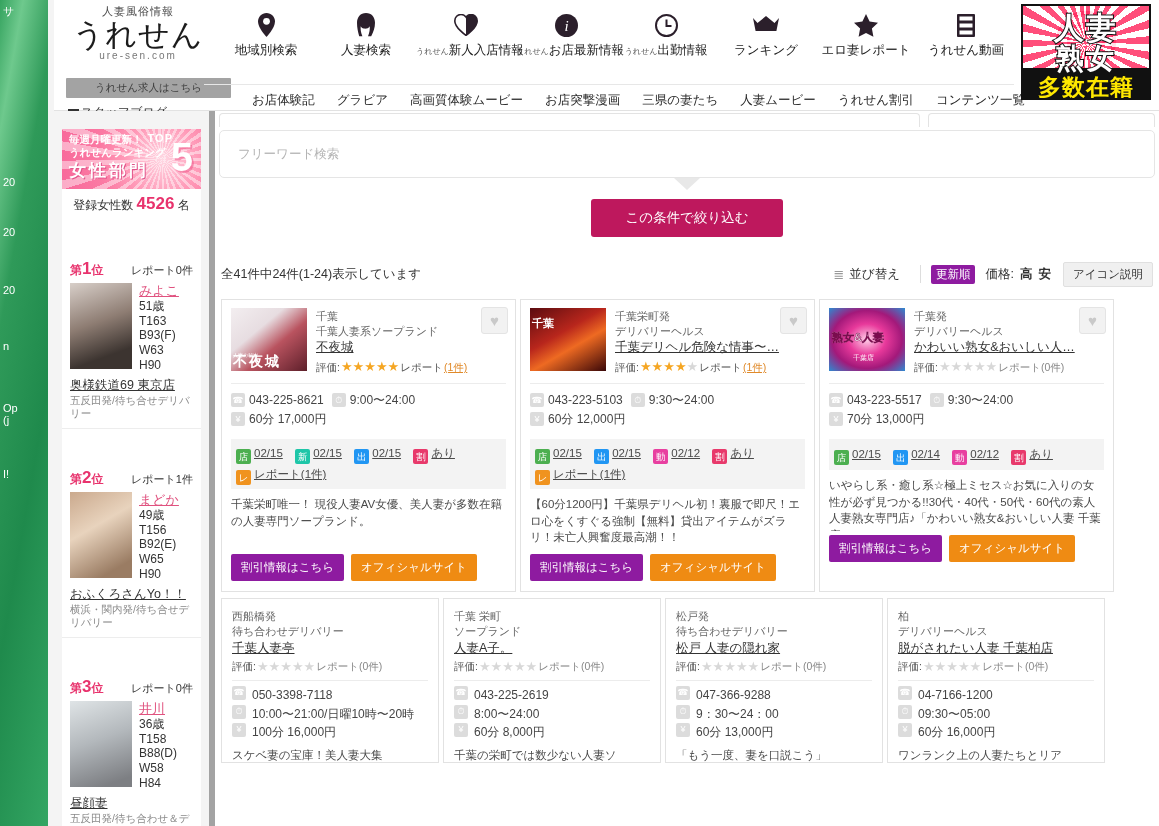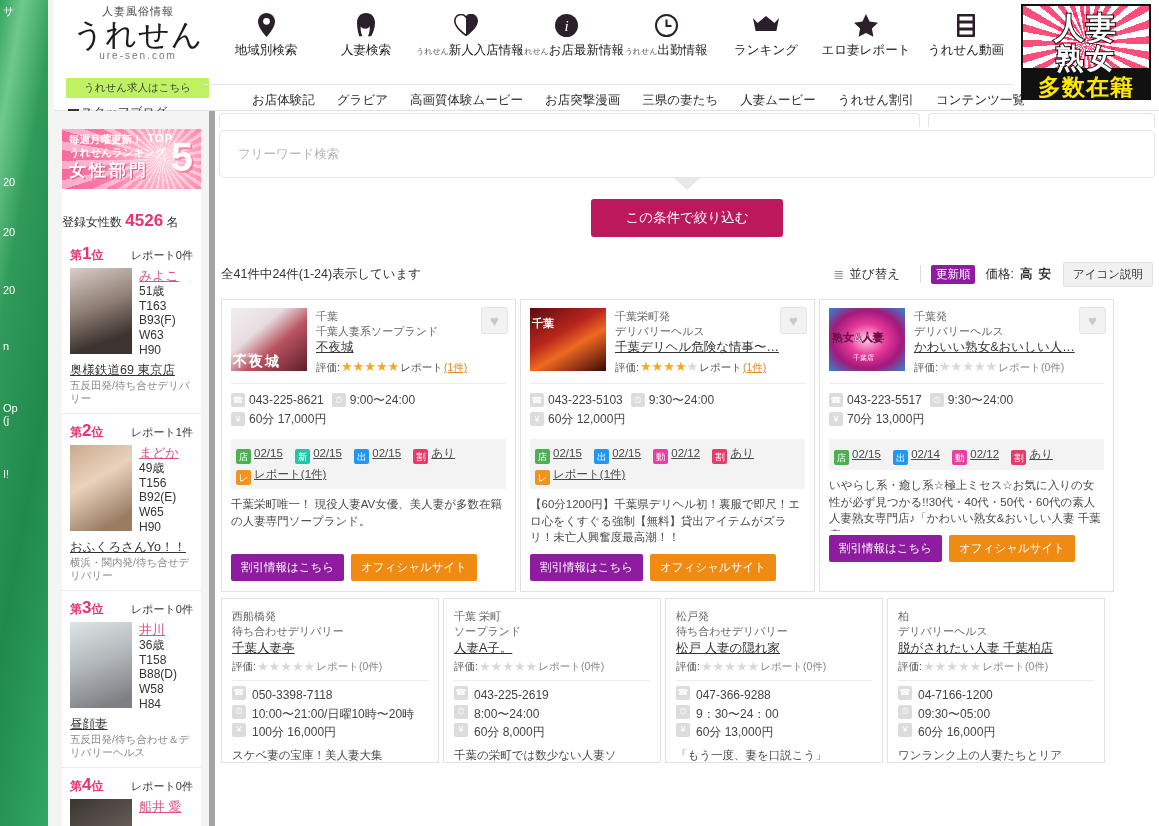--- a/index.html
+++ b/index.html
@@ -30,22 +30,22 @@
     background:#fff; z-index: 5; overflow:hidden;
   }
 
   
   #hdr { position:relative; height:111px; background:#fff; border-bottom:1px solid #e2e2e2; }
   #logo { position:absolute; left:10px; top:4px; width:148px; text-align:center; }
   #logo .sub { font-size:11px; color:#4a4a4a; letter-spacing:1px; }
   #logo .main { font-size:31px; color:#1c1c1c; line-height:1.05; font-weight:400; letter-spacing:1px;}
   #logo .dom { font-size:10px; color:#777; letter-spacing:2px; margin-top:-2px;}
   #joblink {
-    position:absolute; left:12px; top:78px; width:143px; height:20px;
-    background:#bef264; color:#3d3d3d; font-size:10.5px;
+    position:absolute; left:12px; top:78px; width:165px; height:20px;
+    background:#a3a3a3; color:#3d3d3d; font-size:10.5px;
     display:flex; align-items:center; justify-content:center; border-radius:1px;
   }
   #staffblog { position:absolute; left:14px; top:104px; font-size:12px; color:#333; }
   #staffblog .sq {
     display:inline-block;width:11px;height:11px;background:#333;color:#fff;
     font-size:8px;text-align:center;line-height:11px;margin-right:2px;vertical-align:-1px;
   }
 
   #navicons { position:absolute; left:162px; top:8px; display:flex; }
   .navicon { width:100px; text-align:center; cursor:pointer; }
@@ -94,27 +94,27 @@
   #rankhead .rays {
     position:absolute; inset:0;
     background: repeating-conic-gradient(from 0deg at 72% 50%, rgba(255,255,255,.45) 0deg 5deg, rgba(255,255,255,0) 5deg 11deg);
   }
   #rankhead .t1 { position:absolute; left:7px; top:4px; font-size:10.5px; color:#fff; font-weight:bold;}
   #rankhead .t2 { position:absolute; left:7px; top:17px; font-size:10.5px; color:#fff; font-weight:bold;}
   #rankhead .t3 { position:absolute; left:7px; top:30px; font-size:17px; color:#fff; font-weight:bold; letter-spacing:3px; text-shadow:1px 1px 0 #e0548a;}
   #rankhead .topw { position:absolute; right:28px; top:3px; font-size:11px; color:#fff; font-weight:bold; letter-spacing:1px;padding-left:12px;}
   #rankhead .five { position:absolute; right:8px; top:8px; font-size:40px; color:#fff; font-weight:bold; line-height:1; text-shadow:2px 2px 0 rgba(240,90,140,.6);}
 
-  #regcount { font-size:12px; color:#333; padding:22px 0 6px; }
+  #regcount { text-align:center; font-size:12px; color:#333; padding:5px 0 6px; }
   #regcount b { color:#e8336d; font-size:17px; font-weight:bold; letter-spacing:0; }
 
   .rkitem { padding:0 8px 8px; border-bottom:1px solid #ededed; }
   .rkitem:last-child { border-bottom:none; }
   .rkhdr { display:flex; justify-content:space-between; align-items:baseline; padding:7px 0 4px; }
-  .rkhdr .pos { color:#e8336d; font-size:12px; font-weight:bold; }
+  .rkhdr .pos { color:#e8336d; font-size:12px; font-weight:bold;margin-top:32px; }
   .rkhdr .pos b { font-size:17px; }
   .rkhdr .rep { font-size:11px; color:#333; }
   .rkbody { display:flex; gap:7px; }
   .rkthumb { width:62px; height:86px; flex:0 0 62px; background:#cfc7c2; overflow:hidden; position:relative; }
   .rkinfo { font-size:12px; line-height:1.23; color:#333; }
   .rkinfo a { color:#e0527f; text-decoration:underline; font-size:13px; }
   .rkshop { display:block; margin-top:4px; font-size:12.5px; color:#333; text-decoration:underline; }
   .rkarea { font-size:10.5px; color:#8a8a8a; line-height:1.25; }
 
   

